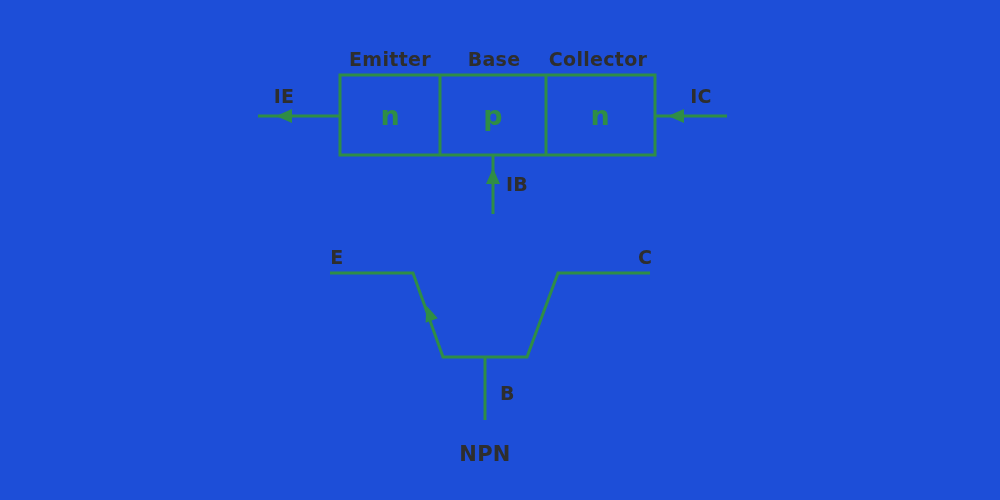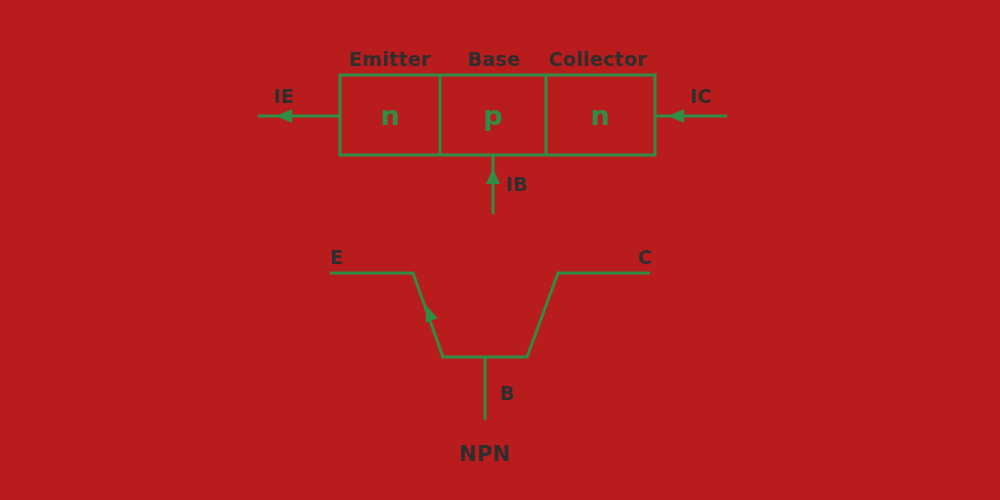--- a/index.html
+++ b/index.html
@@ -7,21 +7,21 @@
   body {
     width: 1000px;
     height: 500px;
     overflow: hidden;
     font-family: "DejaVu Sans", "Liberation Sans", sans-serif;
   }
   .canvas {
     position: relative;
     width: 1000px;
     height: 500px;
-    background: #b91c1c;
+    background: #1d4ed8;
   }
   svg { display: block; }
   .wire {
     stroke: #2f8d46;
     stroke-width: 3;
     fill: none;
     stroke-linejoin: miter;
   }
   .arrow {
     fill: #2f8d46;

